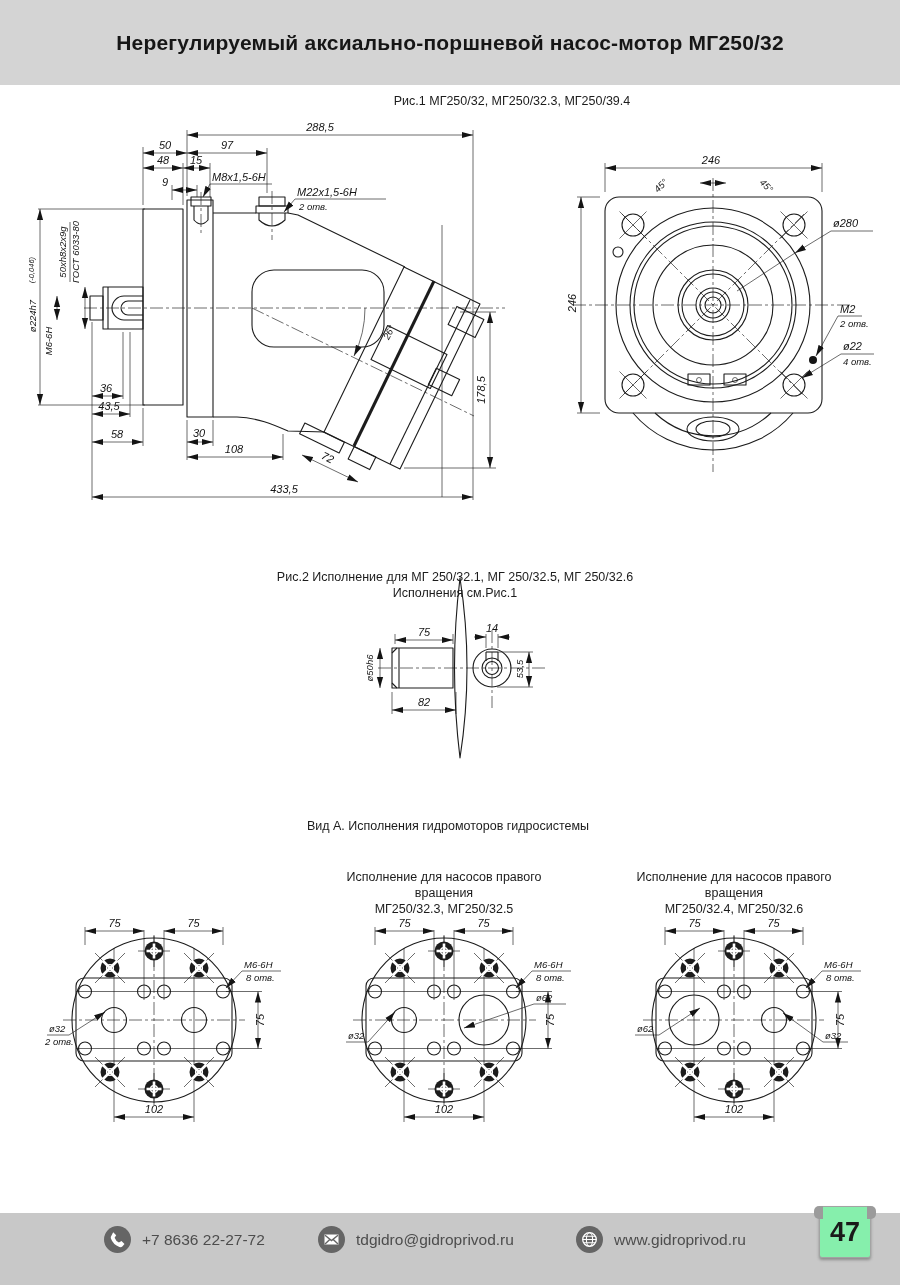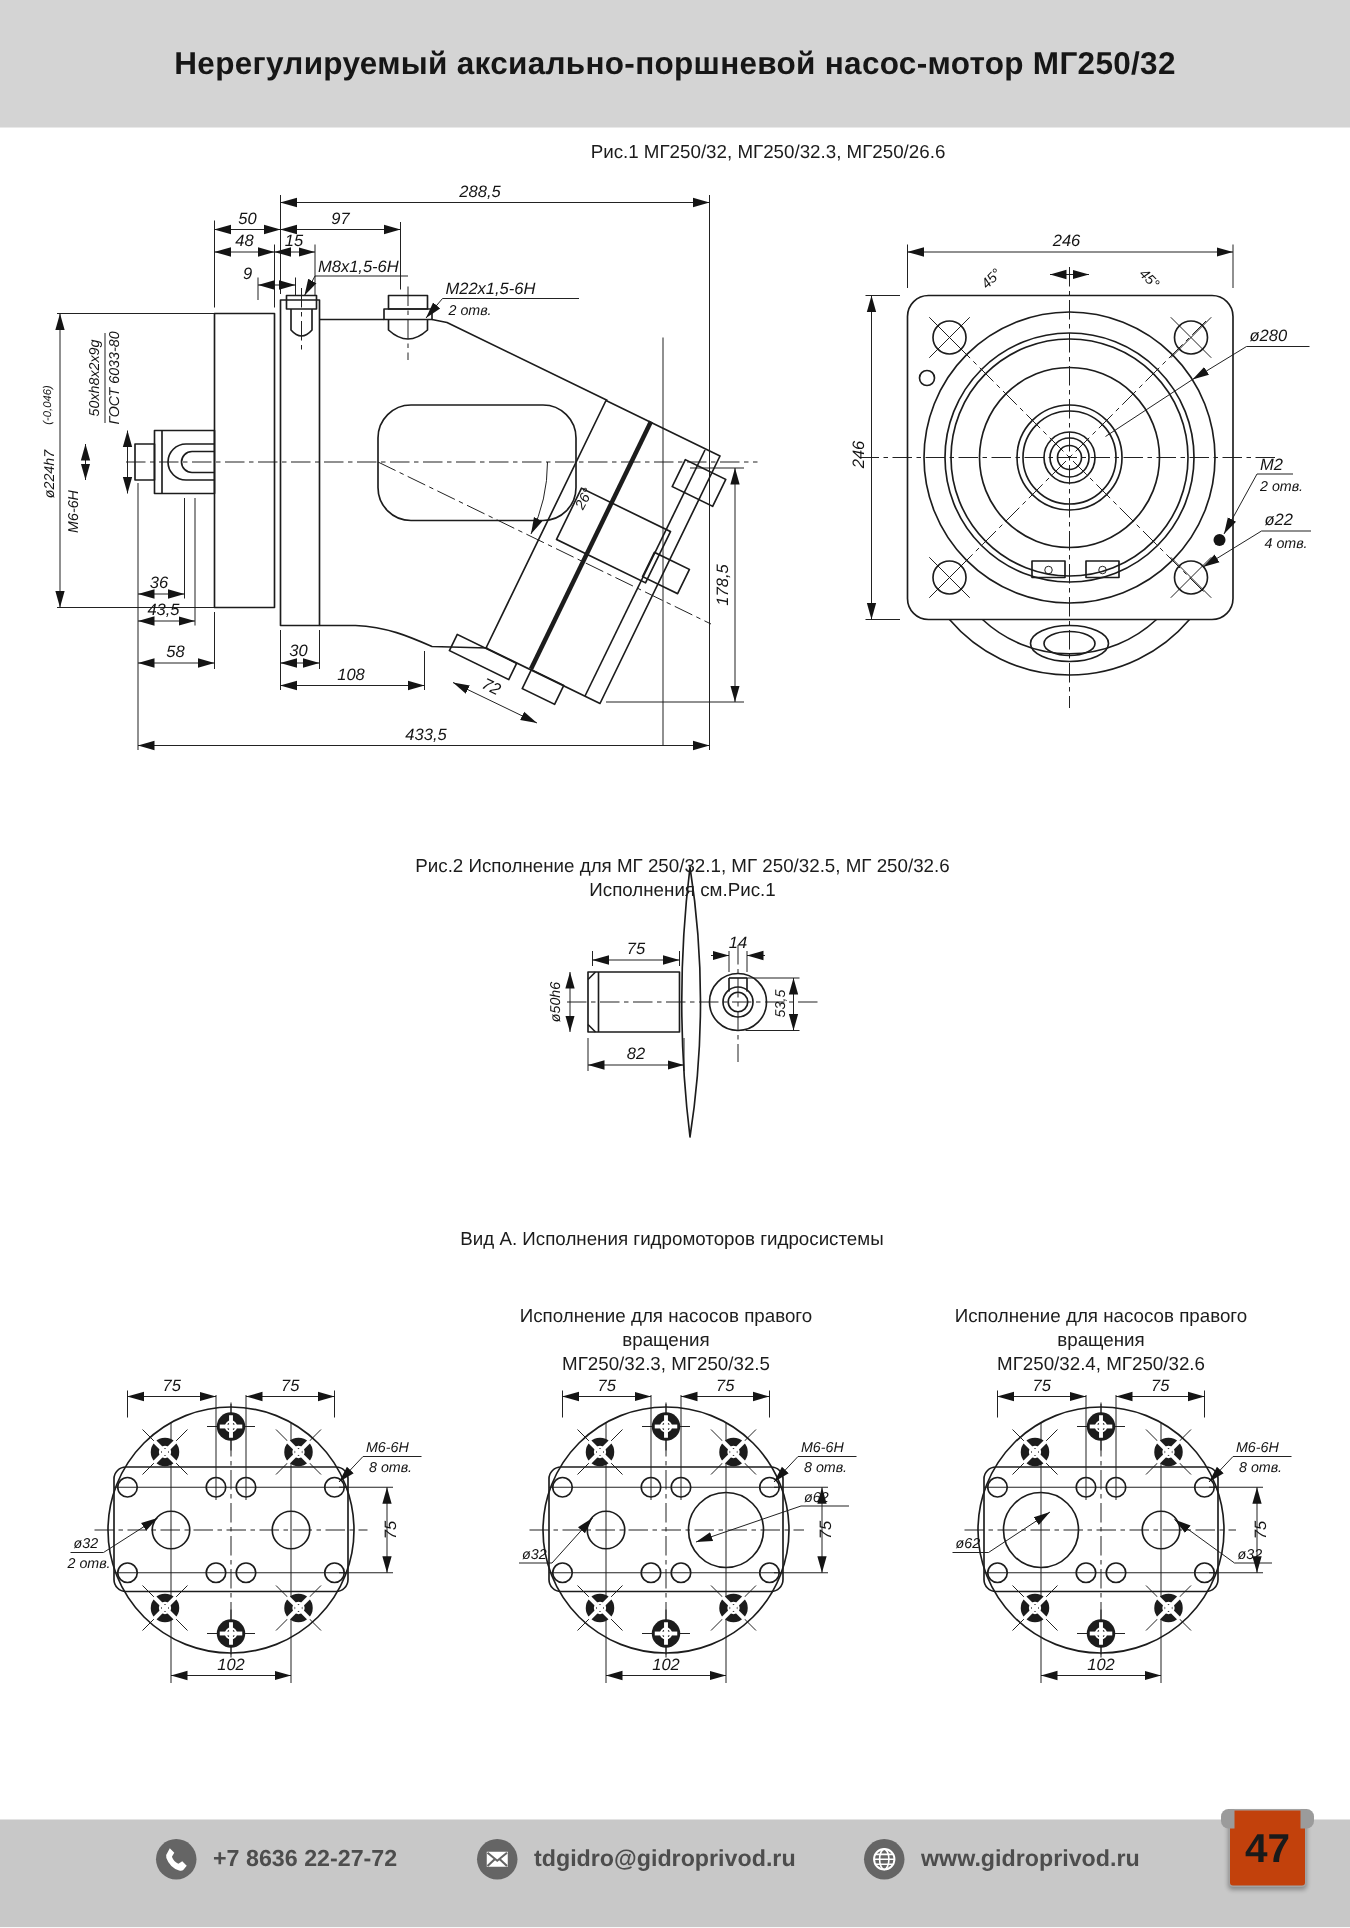--- a/index.html
+++ b/index.html
@@ -14,42 +14,42 @@
   .tl{fill:none;stroke:#1c1c1c;stroke-width:.65;}
   .cl{fill:none;stroke:#1c1c1c;stroke-width:.65;stroke-dasharray:13 3 3 3;}
   .dm{fill:none;stroke:#1c1c1c;stroke-width:.65;marker-start:url(#ar);marker-end:url(#ar);}
   .d1{fill:none;stroke:#1c1c1c;stroke-width:.65;marker-end:url(#ar);}
   text{fill:#141414;}
   .dt {font:italic 11px "Liberation Sans",sans-serif;}
   .dts{font:italic 9.5px "Liberation Sans",sans-serif;}
   .dtx{font:italic 7.5px "Liberation Sans",sans-serif;}
   .footer{position:absolute;top:1213px;left:0;width:900px;height:72px;background:#c8c8c8;}
   .f-item{position:absolute;display:flex;align-items:center;gap:11px;
-          color:#4d4d4d;font-weight:bold;font-size:15.5px;}
+          color:#4d4d4d;font-weight:normal;font-size:15.5px;}
   .f-ic{width:27px;height:27px;border-radius:50%;background:#656565;
         display:flex;align-items:center;justify-content:center;}
-  .ribbon{position:absolute;left:819px;top:1206px;width:50px;height:50px;background:#c2410c;
+  .ribbon{position:absolute;left:819px;top:1206px;width:50px;height:50px;background:#86efac;
           border:1px solid #a3a3a3;border-radius:3px;box-shadow:0 2px 3px rgba(0,0,0,.3);
           display:flex;align-items:center;justify-content:center;
           font-size:27px;font-weight:bold;color:#1a1a1a;z-index:3;}
   .ribbon::before,.ribbon::after{content:"";position:absolute;top:-1px;width:9px;height:13px;
           background:#9b9b9b;}
   .ribbon::before{left:-6px;border-radius:5px 0 0 5px;}
   .ribbon::after{right:-6px;border-radius:0 5px 5px 0;}
 </style>
 </head>
 <body>
 
 <div class="page">
 
   <div class="header">
     <h1>Нерегулируемый аксиально-поршневой насос-мотор МГ250/32</h1>
   </div>
 
-  <div class="caption" style="top:93px;left:312px;width:400px;">Рис.1 МГ250/32, МГ250/32.3, МГ250/26.6</div>
+  <div class="caption" style="top:93px;left:312px;width:400px;">Рис.1 МГ250/32, МГ250/32.3, МГ250/39.4</div>
 
   <div class="caption" style="top:569px;left:255px;width:400px;">
     <div>Рис.2 Исполнение для МГ 250/32.1, МГ 250/32.5, МГ 250/32.6</div>
     <div>Исполнения см.Рис.1</div>
   </div>
 
   <div class="caption" style="top:818px;left:248px;width:400px;">Вид А. Исполнения гидромоторов гидросистемы</div>
 
   <div class="caption" style="top:869px;left:319px;width:250px;">
     <div>Исполнение для насосов правого вращения</div>

